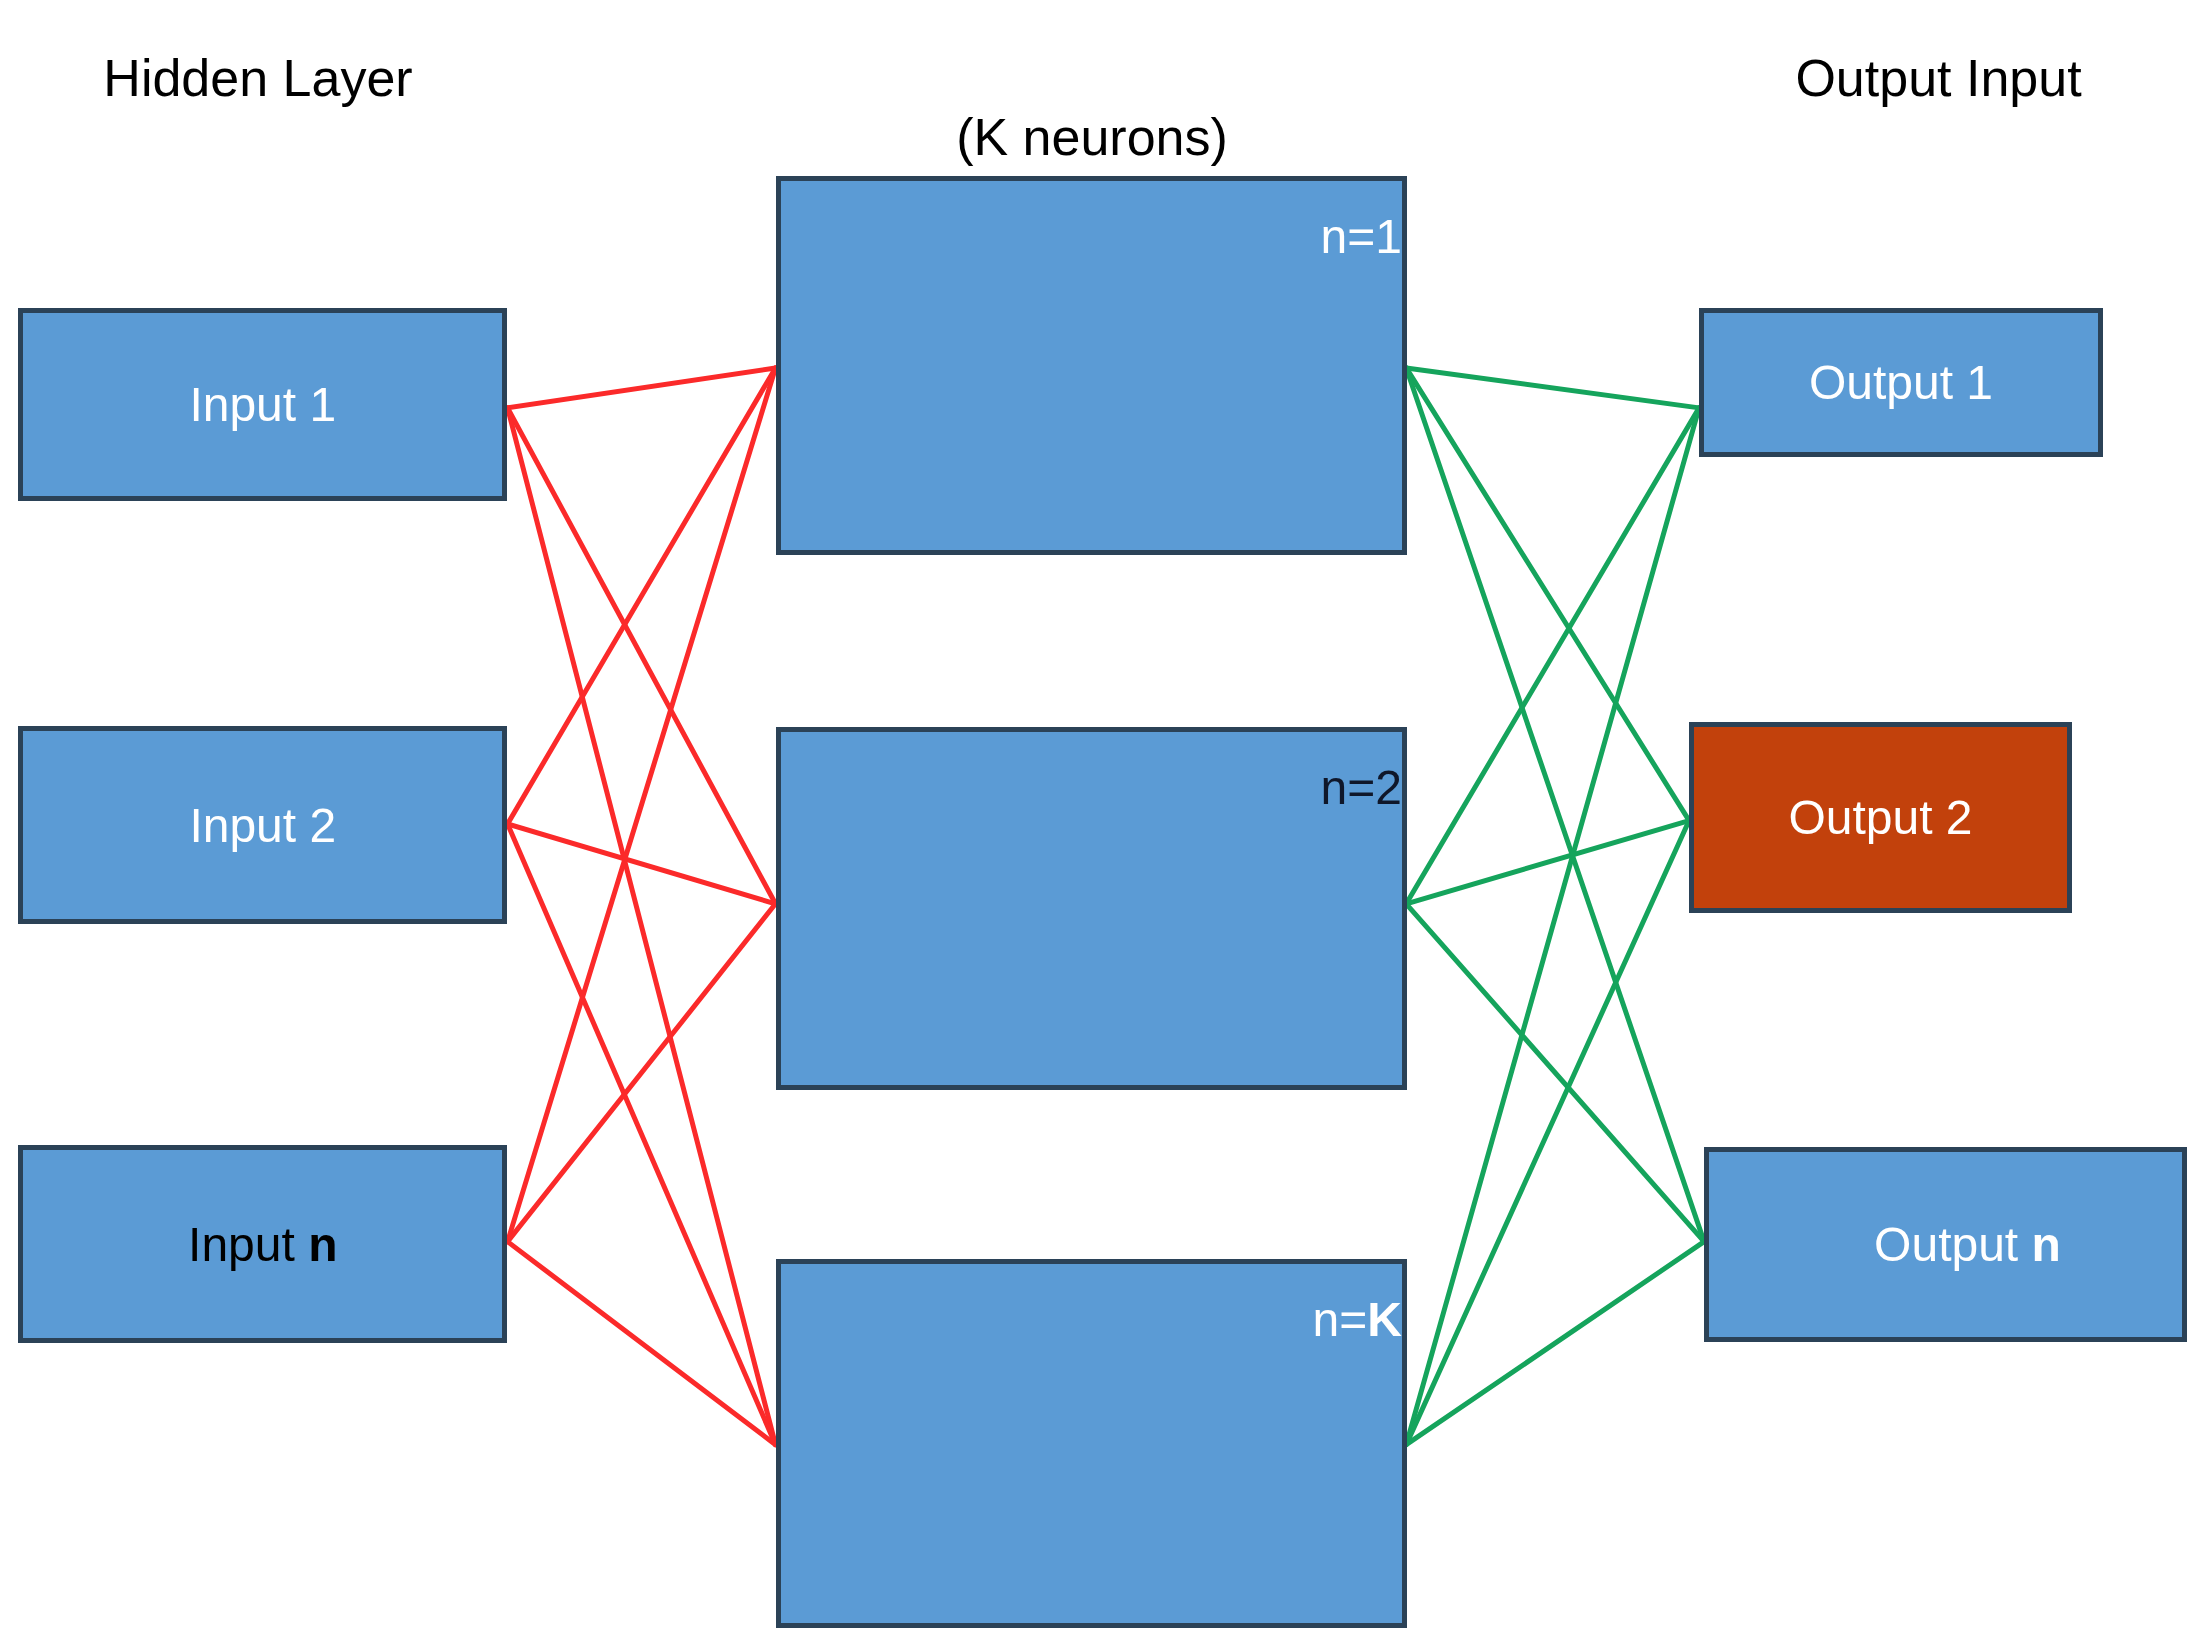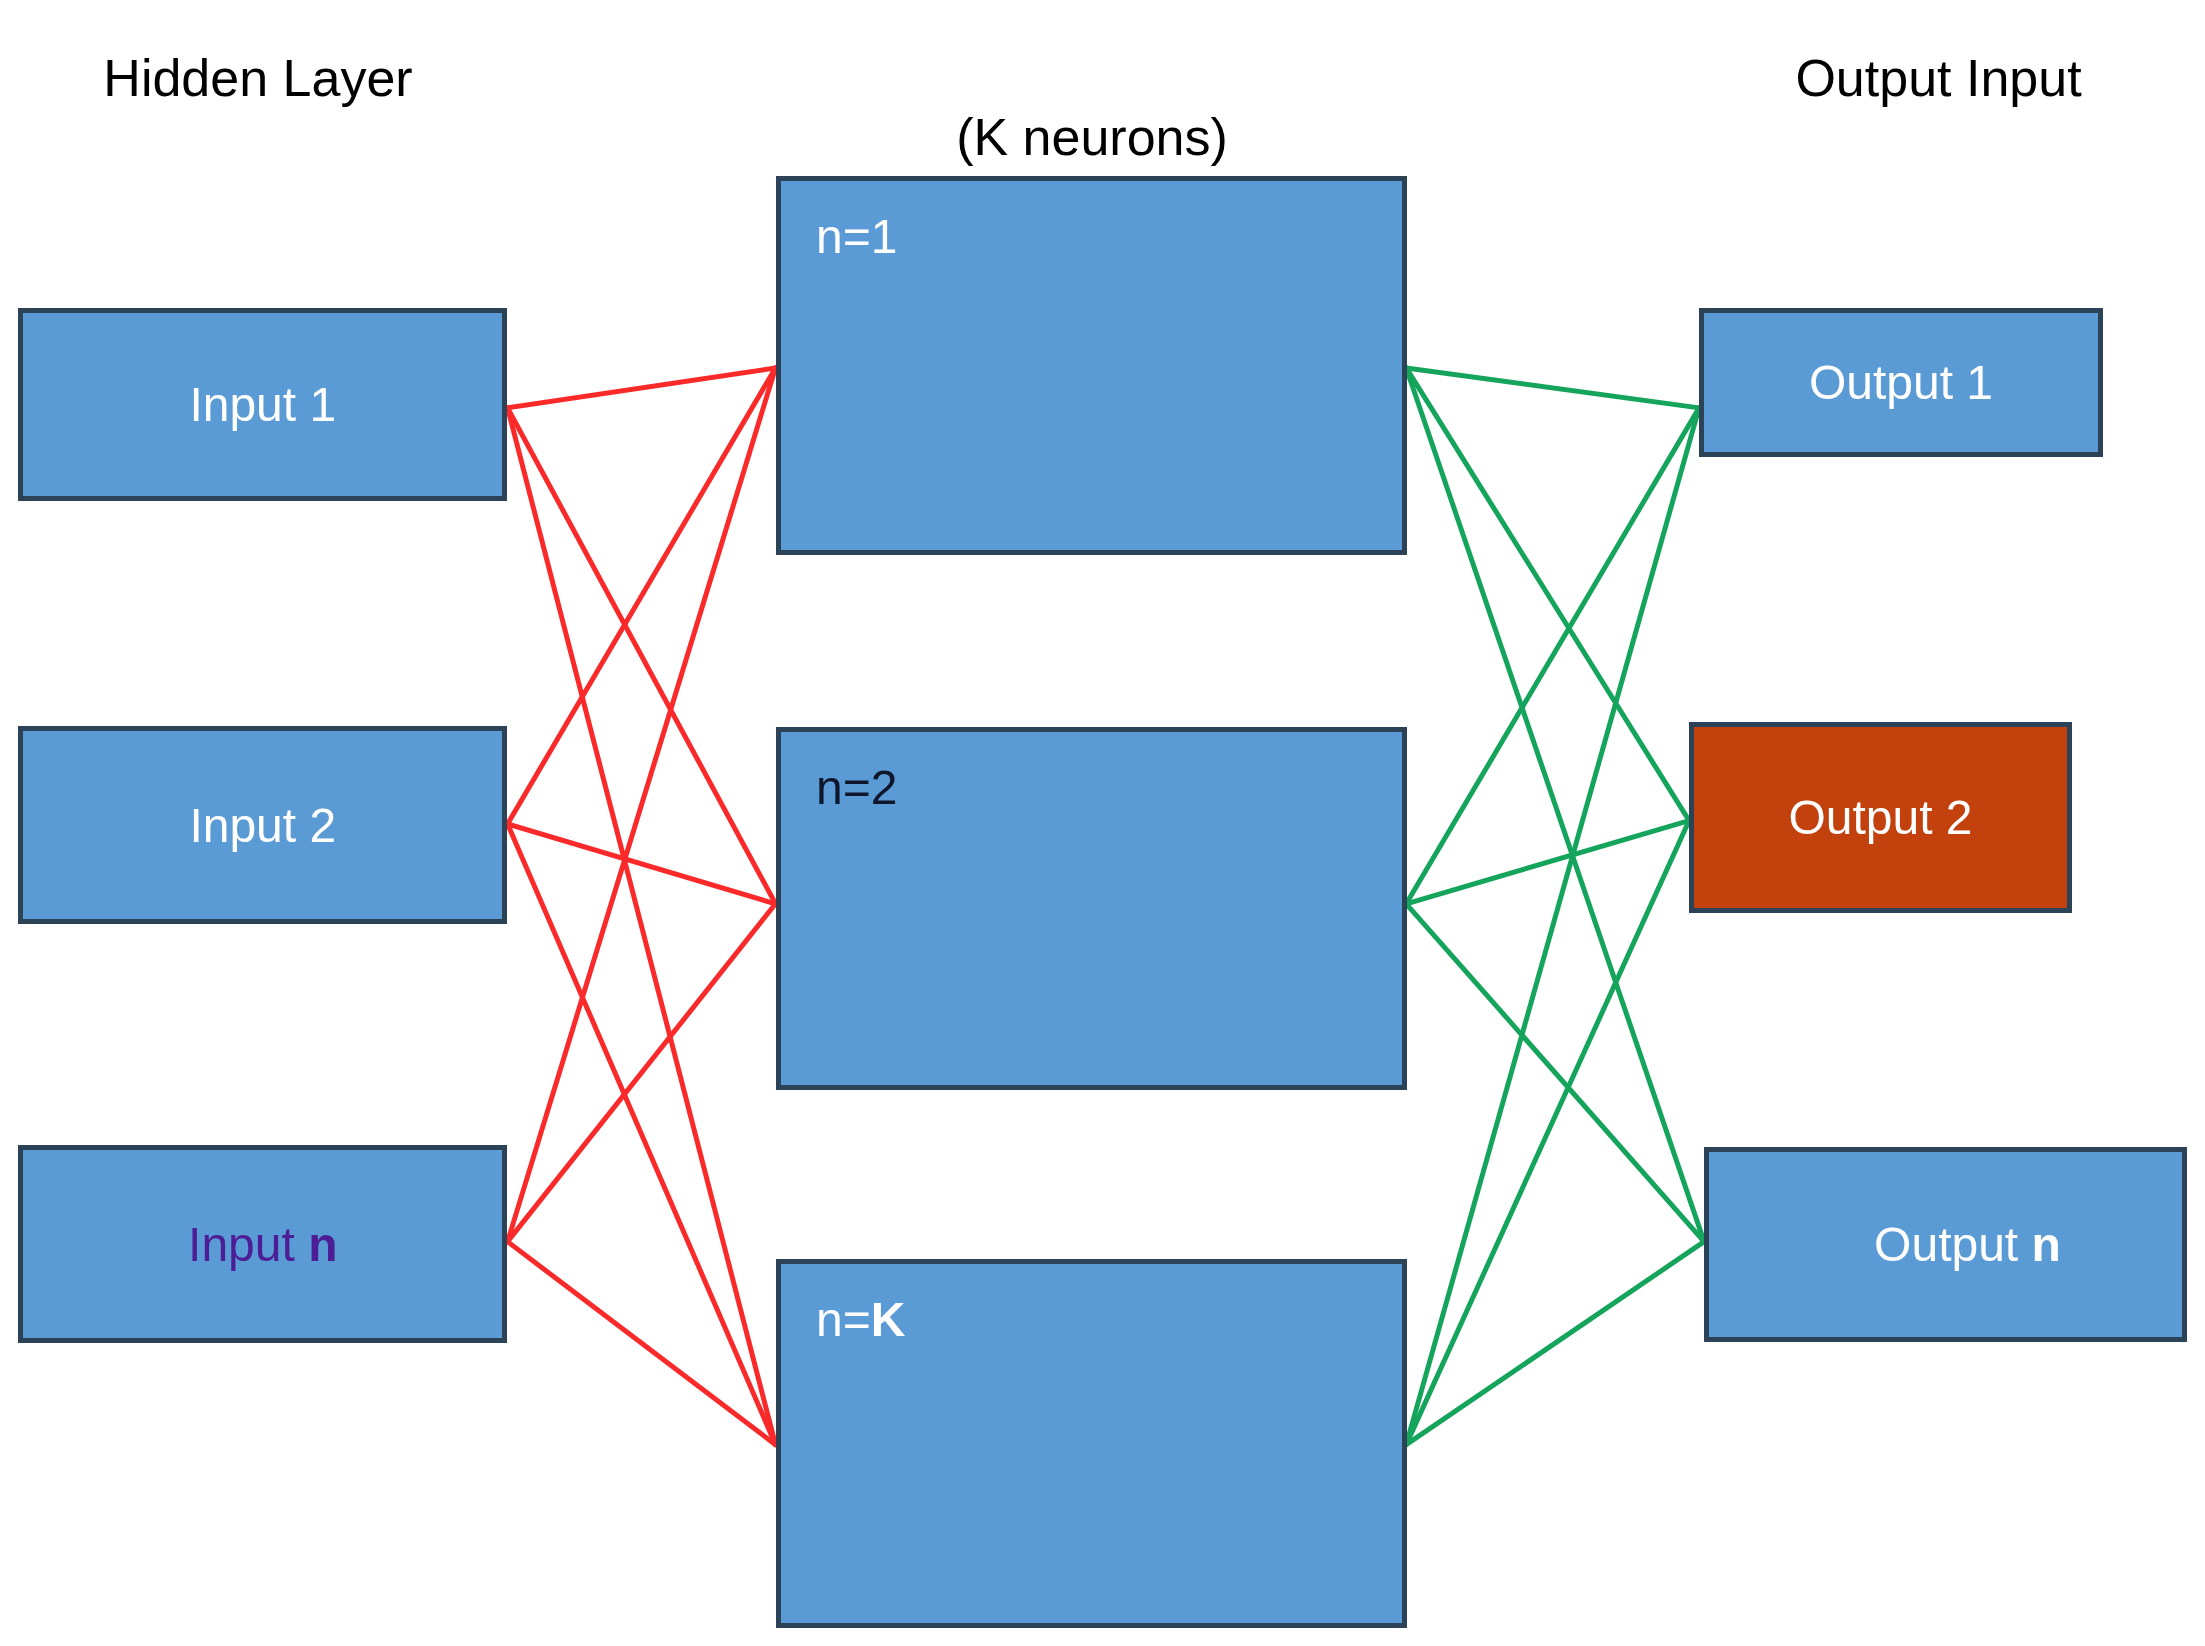--- a/index.html
+++ b/index.html
@@ -41,21 +41,21 @@
     font-weight: 400;
     display: flex;
     white-space: pre;
   }
   .node.center {
     align-items: center;
     justify-content: center;
   }
   .node.topleft {
     align-items: flex-start;
-    justify-content: flex-start;
+    justify-content: flex-end;
     padding: 28px 0 8px 35px;
   }
   .node .lbl { display: inline-block; }
   .node .bold { font-weight: 700; }
 
   #edges {
     position: absolute;
     left: 0;
     top: 0;
     width: 2205px;
@@ -97,21 +97,21 @@
 
   <div class="layer-title" id="title-hidden">
     <div>(K neurons)</div>
   </div>
 
   <div class="layer-title" id="title-output">Output Input</div>
 
   <div id="nodes-input">
       <div class="node center" style="left: 18.3px; top: 308px; width: 489px; height: 193px; background: rgb(91, 155, 213); border-color: rgb(43, 66, 87); color: rgb(255, 255, 255);"><span class="lbl"><span>Input </span><span>1</span></span></div>
       <div class="node center" style="left: 18.3px; top: 726px; width: 489px; height: 198px; background: rgb(91, 155, 213); border-color: rgb(43, 66, 87); color: rgb(255, 255, 255);"><span class="lbl"><span>Input </span><span>2</span></span></div>
-      <div class="node center" style="left: 18.3px; top: 1145px; width: 489px; height: 198px; background: rgb(91, 155, 213); border-color: rgb(43, 66, 87); color: #4c1d95;"><span class="lbl"><span>Input </span><span class="bold">n</span></span></div>
+      <div class="node center" style="left: 18.3px; top: 1145px; width: 489px; height: 198px; background: rgb(91, 155, 213); border-color: rgb(43, 66, 87); color: #000000;"><span class="lbl"><span>Input </span><span class="bold">n</span></span></div>
     </div>
   <div id="nodes-hidden">
       <div class="node topleft" style="left: 776px; top: 176px; width: 631px; height: 379px; background: rgb(91, 155, 213); border-color: rgb(43, 66, 87); color: rgb(255, 255, 255);"><span class="lbl"><span>n=</span><span>1</span></span></div>
       <div class="node topleft" style="left: 776px; top: 727px; width: 631px; height: 363px; background: rgb(91, 155, 213); border-color: rgb(43, 66, 87); color: #0f172a;"><span class="lbl"><span>n=</span><span>2</span></span></div>
       <div class="node topleft" style="left: 776px; top: 1259px; width: 631px; height: 369px; background: rgb(91, 155, 213); border-color: rgb(43, 66, 87); color: rgb(255, 255, 255);"><span class="lbl"><span>n=</span><span class="bold">K</span></span></div>
     </div>
   <div id="nodes-output">
       <div class="node center" style="left: 1699px; top: 308px; width: 404px; height: 149px; background: rgb(91, 155, 213); border-color: rgb(43, 66, 87); color: rgb(255, 255, 255);"><span class="lbl"><span>Output </span><span>1</span></span></div>
       <div class="node center" style="left: 1689px; top: 722px; width: 383px; height: 191px; background: #c2410c; border-color: rgb(43, 66, 87); color: rgb(255, 255, 255);"><span class="lbl"><span>Output </span><span>2</span></span></div>
       <div class="node center" style="left: 1704px; top: 1147px; width: 483px; height: 195px; background: rgb(91, 155, 213); border-color: rgb(43, 66, 87); color: rgb(255, 255, 255); padding-left: 44px;"><span class="lbl"><span>Output </span><span class="bold">n</span></span></div>

